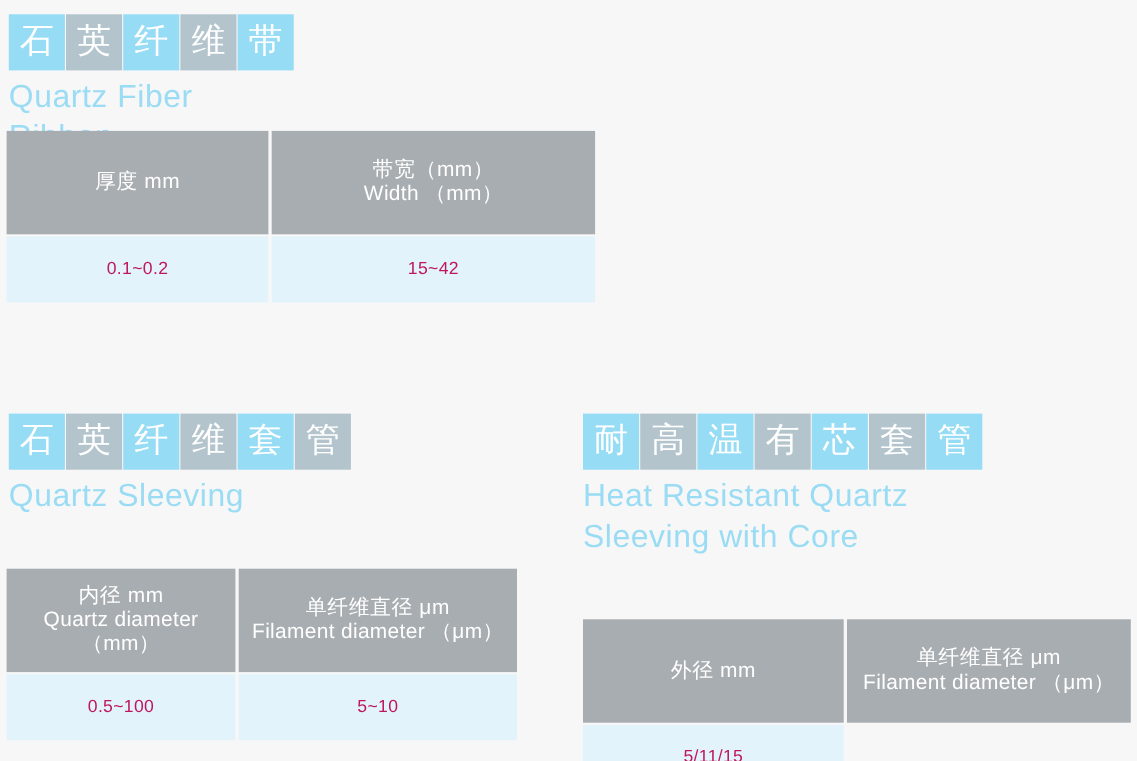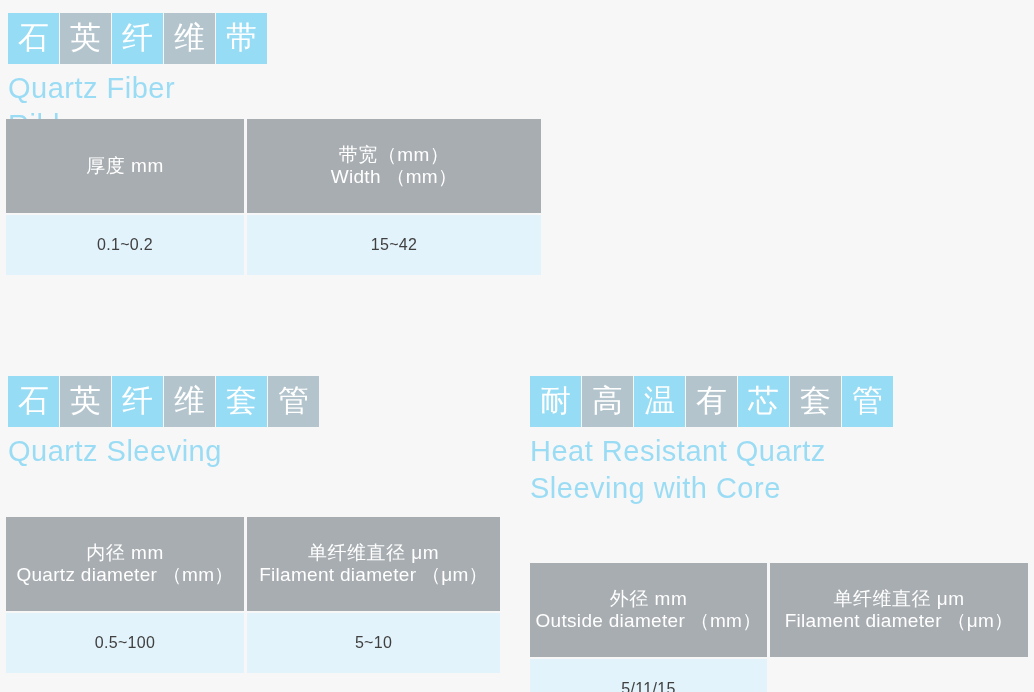--- a/index.html
+++ b/index.html
@@ -81,21 +81,21 @@
     padding: 0 4px;
   }
   .spec-head .cn {
     letter-spacing: 0.5px;
   }
   .spec-head .en {
     letter-spacing: 0.3px;
   }
   .spec-value {
     background: #e3f3fb;
-    color: #404040;
+    color: #be185d;
     height: 60px;
     display: flex;
     align-items: center;
     justify-content: center;
     font-size: 16px;
     letter-spacing: 0.3px;
   }
 </style>
 </head>
 <body>
@@ -139,21 +139,21 @@
       <div class="char-tile gray">英</div>
       <div class="char-tile blue">纤</div>
       <div class="char-tile gray">维</div>
       <div class="char-tile blue">套</div>
       <div class="char-tile gray">管</div>
     </div>
     <div class="subtitle">Quartz Sleeving</div>
   </div>
 
   <div class="spec-table" style="left:6px; top:517px;">
-    <div class="spec-col" style="width:238px;">
+    <div class="spec-col" style="width:208px;">
       <div class="spec-head">
         <span class="cn">内径 mm</span>
         <span class="en">Quartz diameter （mm）</span>
       </div>
       <div class="spec-value">0.5~100</div>
     </div>
     <div class="spec-col" style="width:253px;">
       <div class="spec-head">
         <span class="cn">单纤维直径 μm</span>
         <span class="en">Filament diameter （μm）</span>
@@ -177,21 +177,20 @@
       <div class="char-tile blue">管</div>
     </div>
     <div class="subtitle">Heat Resistant Quartz
 Sleeving with Core</div>
   </div>
 
   <div class="spec-table" style="left:530px; top:517px;margin-top:46px;">
     <div class="spec-col" style="width:237px;">
       <div class="spec-head">
         <span class="cn">外径 mm</span>
-        <span class="en">Outside diameter （mm）</span>
       </div>
       <div class="spec-value">5/11/15</div>
     </div>
     <div class="spec-col" style="width:258px;">
       <div class="spec-head">
         <span class="cn">单纤维直径 μm</span>
         <span class="en">Filament diameter （μm）</span>
       </div>
     </div>
   </div>

